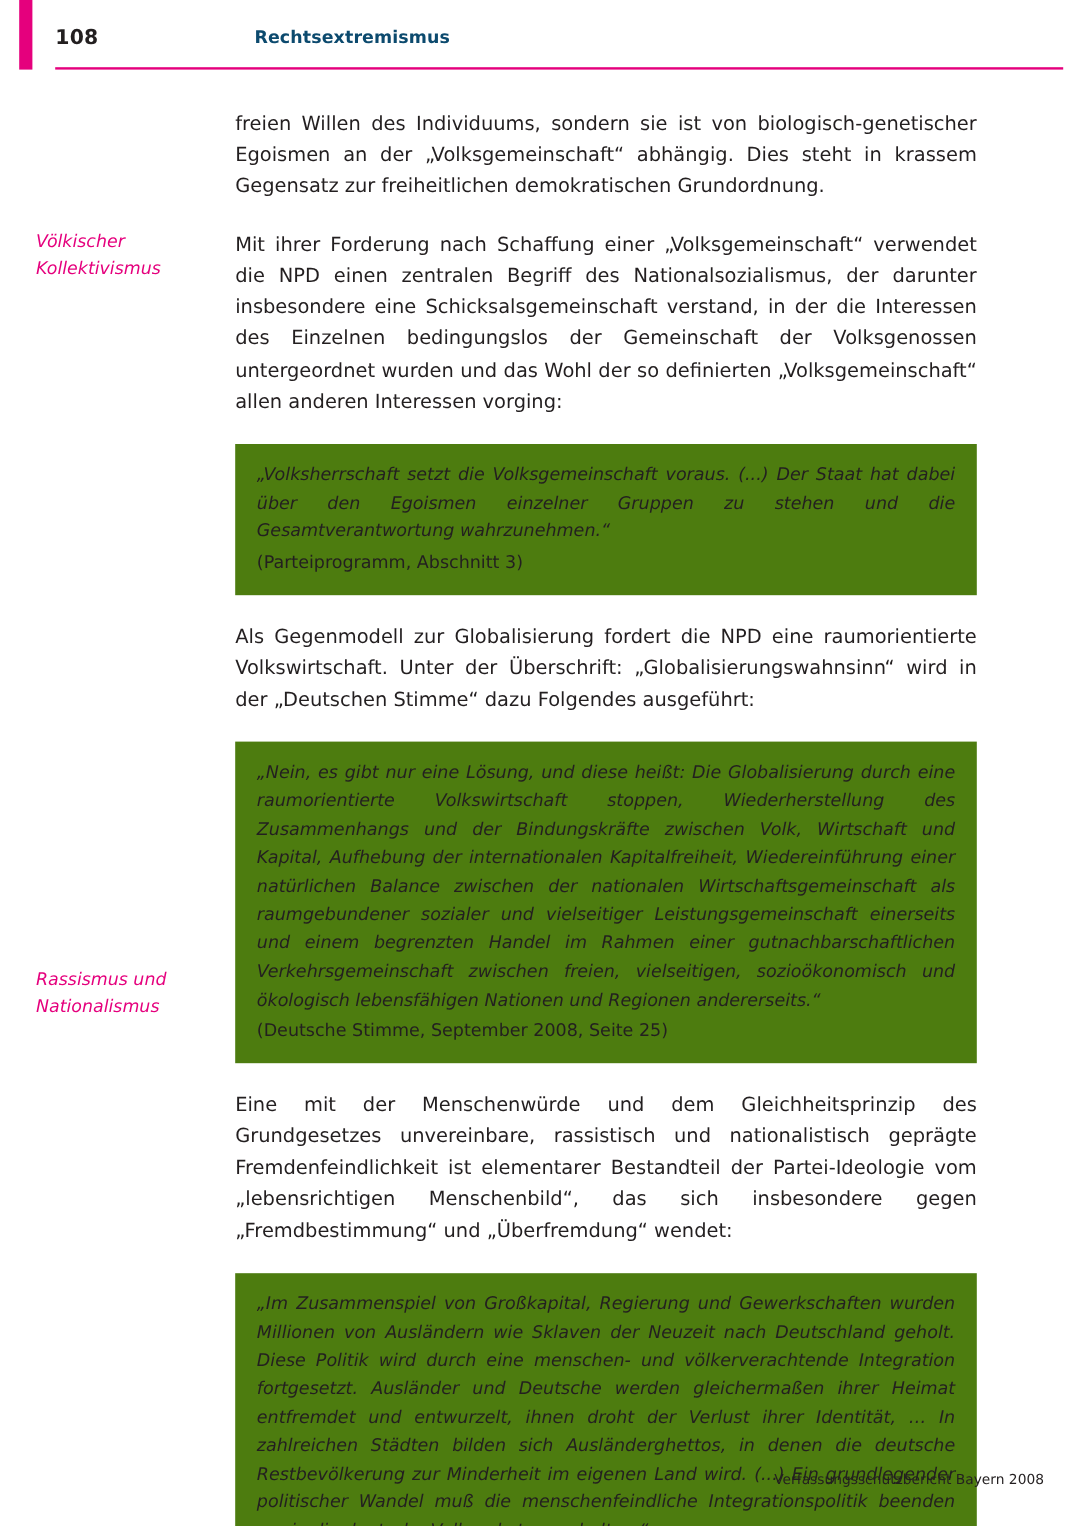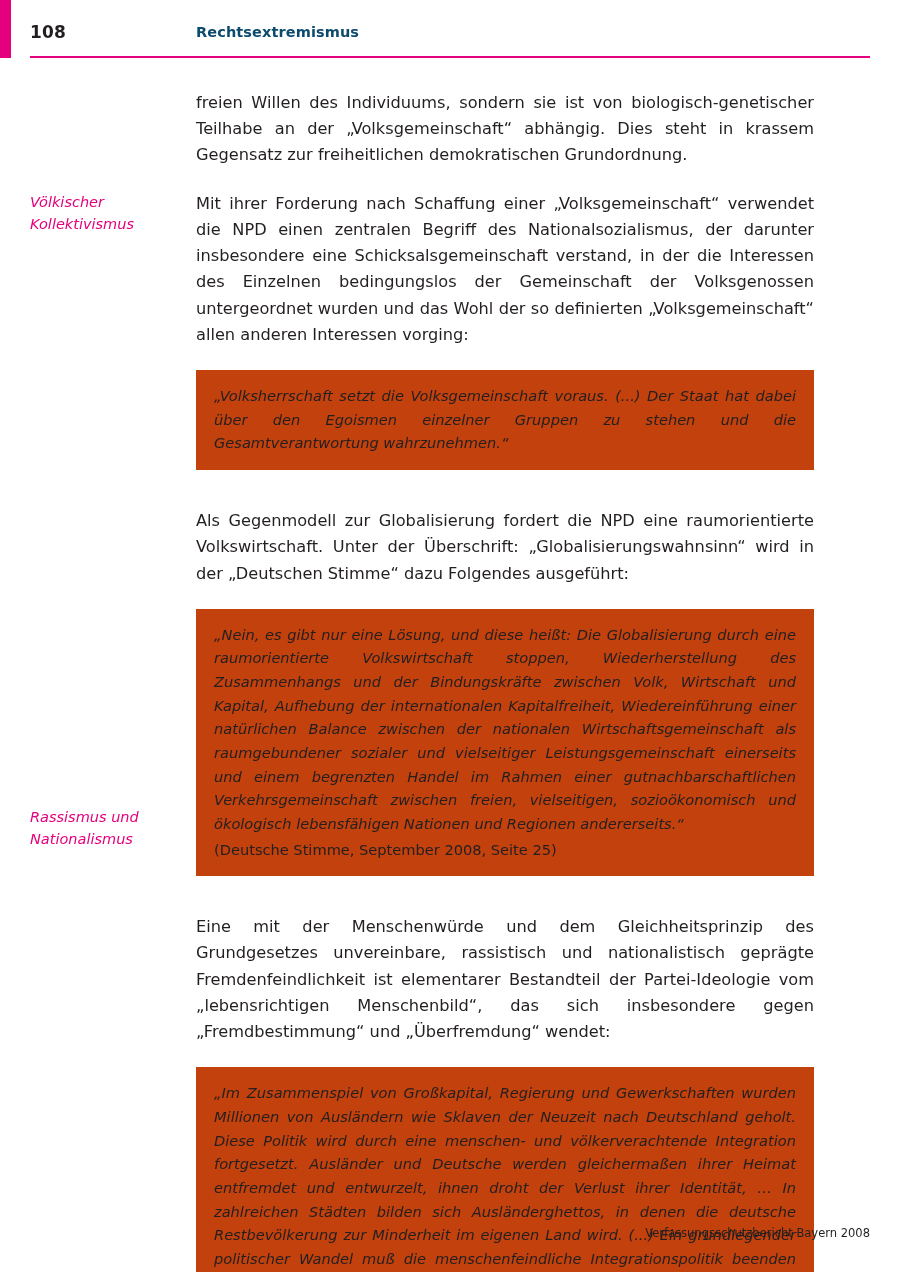--- a/index.html
+++ b/index.html
@@ -18,21 +18,21 @@
   .page {
     position: relative;
     width: 900px;
     height: 1272px;
     box-sizing: border-box;
   }
 
   
   .header {
     position: absolute;
-    left: 0;
+    left: 16px;
     top: 0;
     width: 772px;
     height: 58px;
     padding-left: 45px;
   }
   .header-bar-left {
     position: absolute;
     left: 0;
     top: 0;
     width: 11px;
@@ -87,23 +87,23 @@
     margin: 0 0 22px 0;
     font-size: 16.2px;
     line-height: 1.62;
     text-align: justify;
     text-justify: inter-word;
     color: #231f20;
     hyphens: manual;
   }
 
   .quote-box {
-    background: #c2410c;
+    background: #4d7c0f;
     padding: 14px 18px 15px 18px;
-    margin: 0 0 38px 0;
+    margin: 0 0 22px 0;
     box-sizing: border-box;
   }
   .quote-box .q-text {
     margin: 0;
     font-style: italic;
     font-size: 14.6px;
     line-height: 1.62;
     text-align: justify;
     color: #231f20;
   }
@@ -146,26 +146,27 @@
     <div>Kollektivismus</div>
   </div>
 
   <div class="margin-col note-2">
     <div>Rassismus und</div>
     <div>Nationalismus</div>
   </div>
 
   <div class="content">
 
-    <p class="body">freien Willen des Individuums, sondern sie ist von biologisch-genetischer Teilhabe an der „Volksgemeinschaft“ abhängig. Dies steht in krassem Gegensatz zur freiheitlichen demokratischen Grundordnung.</p>
+    <p class="body">freien Willen des Individuums, sondern sie ist von biologisch-genetischer Egoismen an der „Volksgemeinschaft“ abhängig. Dies steht in krassem Gegensatz zur freiheitlichen demokratischen Grundordnung.</p>
 
     <p class="body">Mit ihrer Forderung nach Schaffung einer „Volksgemeinschaft“ verwendet die NPD einen zentralen Begriff des Nationalsozialismus, der darunter insbesondere eine Schicksalsgemeinschaft verstand, in der die Interessen des Einzelnen bedingungslos der Gemeinschaft der Volksgenossen untergeordnet wurden und das Wohl der so definierten „Volksgemeinschaft“ allen anderen Interessen vorging:</p>
 
     <div class="quote-box">
       <p class="q-text">„Volksherrschaft setzt die Volksgemeinschaft voraus. (...) Der Staat hat dabei über den Egoismen einzelner Gruppen zu stehen und die Gesamtverantwortung wahrzunehmen.“</p>
+      <p class="q-src">(Parteiprogramm, Abschnitt 3)</p>
     </div>
 
     <p class="body">Als Gegenmodell zur Globalisierung fordert die NPD eine raumorientierte Volkswirtschaft. Unter der Überschrift: „Globalisierungswahnsinn“ wird in der „Deutschen Stimme“ dazu Folgendes ausgeführt:</p>
 
     <div class="quote-box">
       <p class="q-text">„Nein, es gibt nur eine Lösung, und diese heißt: Die Globalisierung durch eine raumorientierte Volkswirtschaft stoppen, Wiederherstellung des Zusammenhangs und der Bindungskräfte zwischen Volk, Wirtschaft und Kapital, Aufhebung der internationalen Kapitalfreiheit, Wiedereinführung einer natürlichen Balance zwischen der nationalen Wirtschaftsgemeinschaft als raumgebundener sozialer und vielseitiger Leistungsgemeinschaft einerseits und einem begrenzten Handel im Rahmen einer gutnachbarschaftlichen Verkehrsgemeinschaft zwischen freien, vielseitigen, sozioökonomisch und ökologisch lebensfähigen Nationen und Regionen andererseits.“</p>
       <p class="q-src">(Deutsche Stimme, September 2008, Seite 25)</p>
     </div>
 
     <p class="body">Eine mit der Menschenwürde und dem Gleichheitsprinzip des Grundgesetzes unvereinbare, rassistisch und nationalistisch geprägte Fremdenfeindlichkeit ist elementarer Bestandteil der Partei-Ideologie vom „lebensrichtigen Menschenbild“, das sich insbesondere gegen „Fremdbestimmung“ und „Überfremdung“ wendet:</p>

